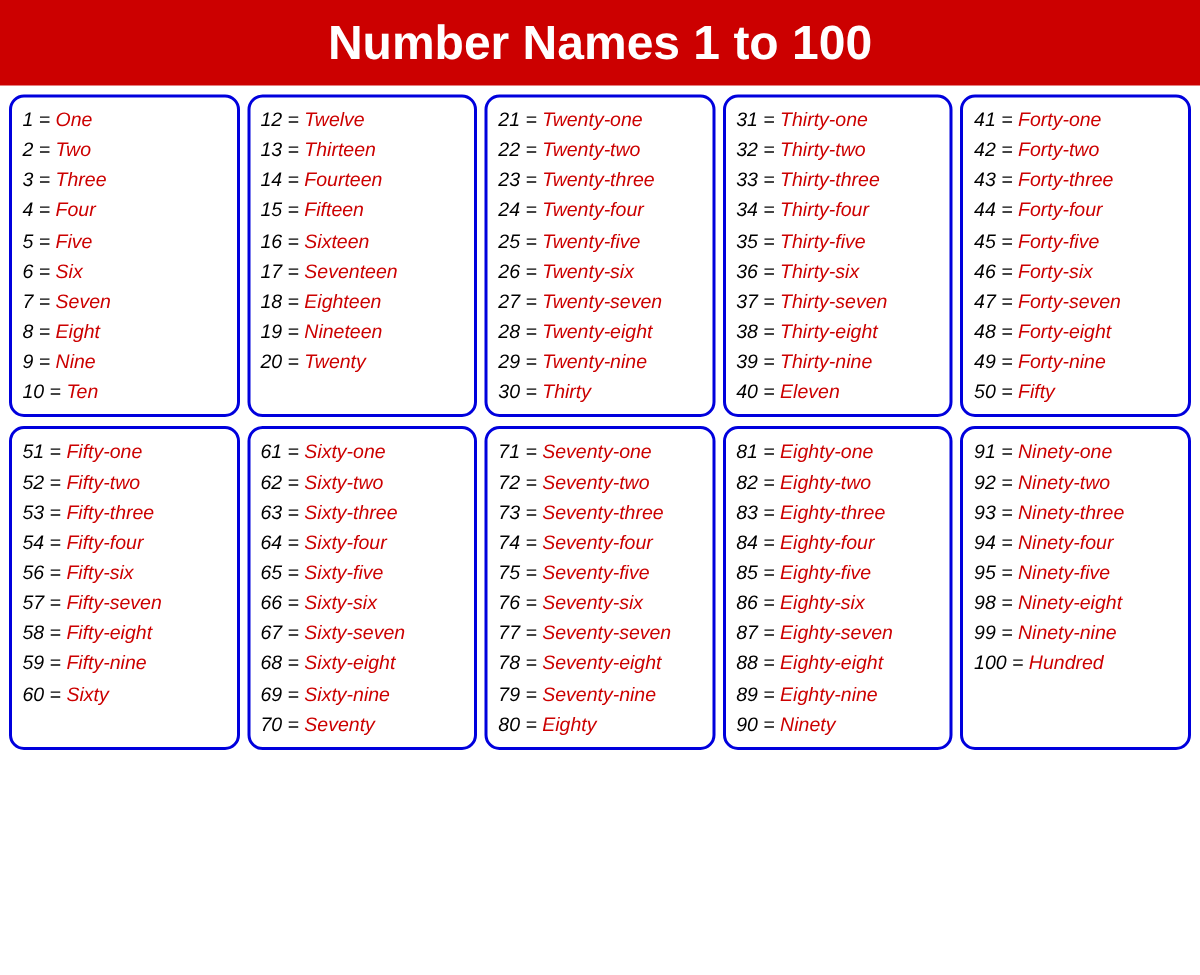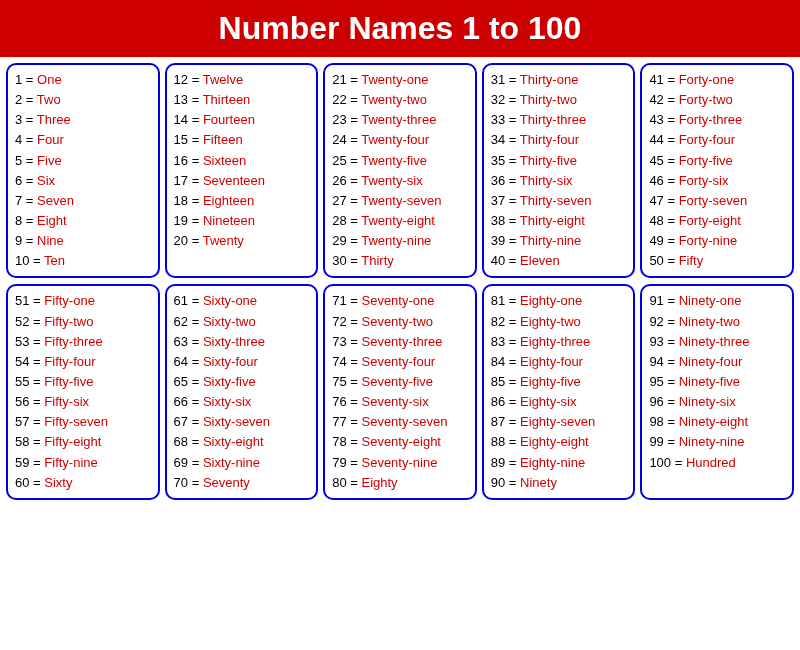--- a/index.html
+++ b/index.html
@@ -16,20 +16,21 @@
       text-align: center;
       padding: 10px 16px;
       font-size: 32px;
       font-weight: bold;
     }
     .main-container {
       display: flex;
       flex-direction: column;
       padding: 6px;
       gap: 6px;
+      font-style: italic;
     }
     .row-of-boxes {
       display: flex;
       gap: 5px;
     }
     .box {
       border: 2px solid #0000dd;
       border-radius: 10px;
       padding: 5px 7px;
       flex: 1;
@@ -114,21 +115,20 @@
         <div class="entry"><span class="num">49</span><span class="eq"> = </span><span class="name">Forty-nine</span></div>
         <div class="entry"><span class="num">50</span><span class="eq"> = </span><span class="name">Fifty</span></div>
       </div>
     </div>
     <div class="row-of-boxes">
       <div class="box">
         <div class="entry"><span class="num">51</span><span class="eq"> = </span><span class="name">Fifty-one</span></div>
         <div class="entry"><span class="num">52</span><span class="eq"> = </span><span class="name">Fifty-two</span></div>
         <div class="entry"><span class="num">53</span><span class="eq"> = </span><span class="name">Fifty-three</span></div>
         <div class="entry"><span class="num">54</span><span class="eq"> = </span><span class="name">Fifty-four</span></div>
-        <div class="entry"><span class="num">55</span><span class="eq"> = </span><span class="name">Fifty-five</span></div>
         <div class="entry"><span class="num">56</span><span class="eq"> = </span><span class="name">Fifty-six</span></div>
         <div class="entry"><span class="num">57</span><span class="eq"> = </span><span class="name">Fifty-seven</span></div>
         <div class="entry"><span class="num">58</span><span class="eq"> = </span><span class="name">Fifty-eight</span></div>
         <div class="entry"><span class="num">59</span><span class="eq"> = </span><span class="name">Fifty-nine</span></div>
         <div class="entry"><span class="num">60</span><span class="eq"> = </span><span class="name">Sixty</span></div>
       </div>
       <div class="box">
         <div class="entry"><span class="num">61</span><span class="eq"> = </span><span class="name">Sixty-one</span></div>
         <div class="entry"><span class="num">62</span><span class="eq"> = </span><span class="name">Sixty-two</span></div>
         <div class="entry"><span class="num">63</span><span class="eq"> = </span><span class="name">Sixty-three</span></div>
@@ -163,19 +163,18 @@
         <div class="entry"><span class="num">88</span><span class="eq"> = </span><span class="name">Eighty-eight</span></div>
         <div class="entry"><span class="num">89</span><span class="eq"> = </span><span class="name">Eighty-nine</span></div>
         <div class="entry"><span class="num">90</span><span class="eq"> = </span><span class="name">Ninety</span></div>
       </div>
       <div class="box">
         <div class="entry"><span class="num">91</span><span class="eq"> = </span><span class="name">Ninety-one</span></div>
         <div class="entry"><span class="num">92</span><span class="eq"> = </span><span class="name">Ninety-two</span></div>
         <div class="entry"><span class="num">93</span><span class="eq"> = </span><span class="name">Ninety-three</span></div>
         <div class="entry"><span class="num">94</span><span class="eq"> = </span><span class="name">Ninety-four</span></div>
         <div class="entry"><span class="num">95</span><span class="eq"> = </span><span class="name">Ninety-five</span></div>
-        <div class="entry"><span class="num">96</span><span class="eq"> = </span><span class="name">Ninety-six</span></div>
         <div class="entry"><span class="num">98</span><span class="eq"> = </span><span class="name">Ninety-eight</span></div>
         <div class="entry"><span class="num">99</span><span class="eq"> = </span><span class="name">Ninety-nine</span></div>
         <div class="entry"><span class="num">100</span><span class="eq"> = </span><span class="name">Hundred</span></div>
       </div>
     </div>
   </div>
 
 </body></html>

